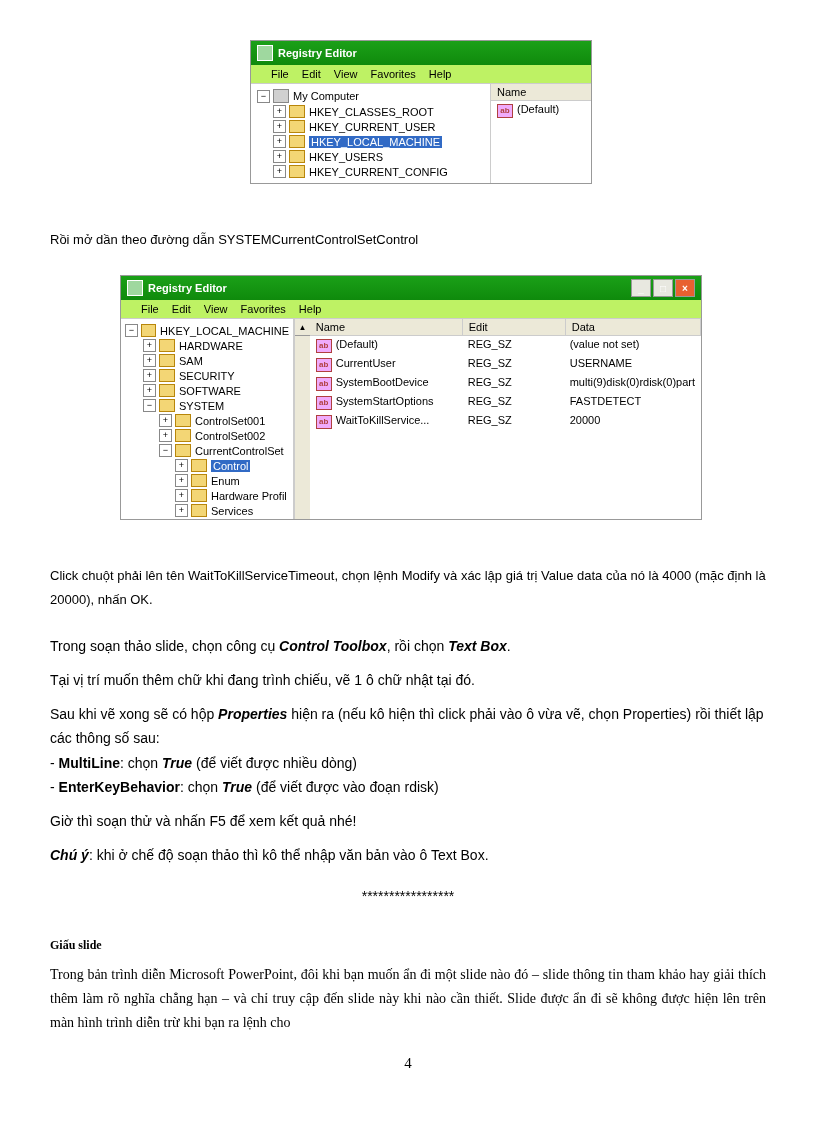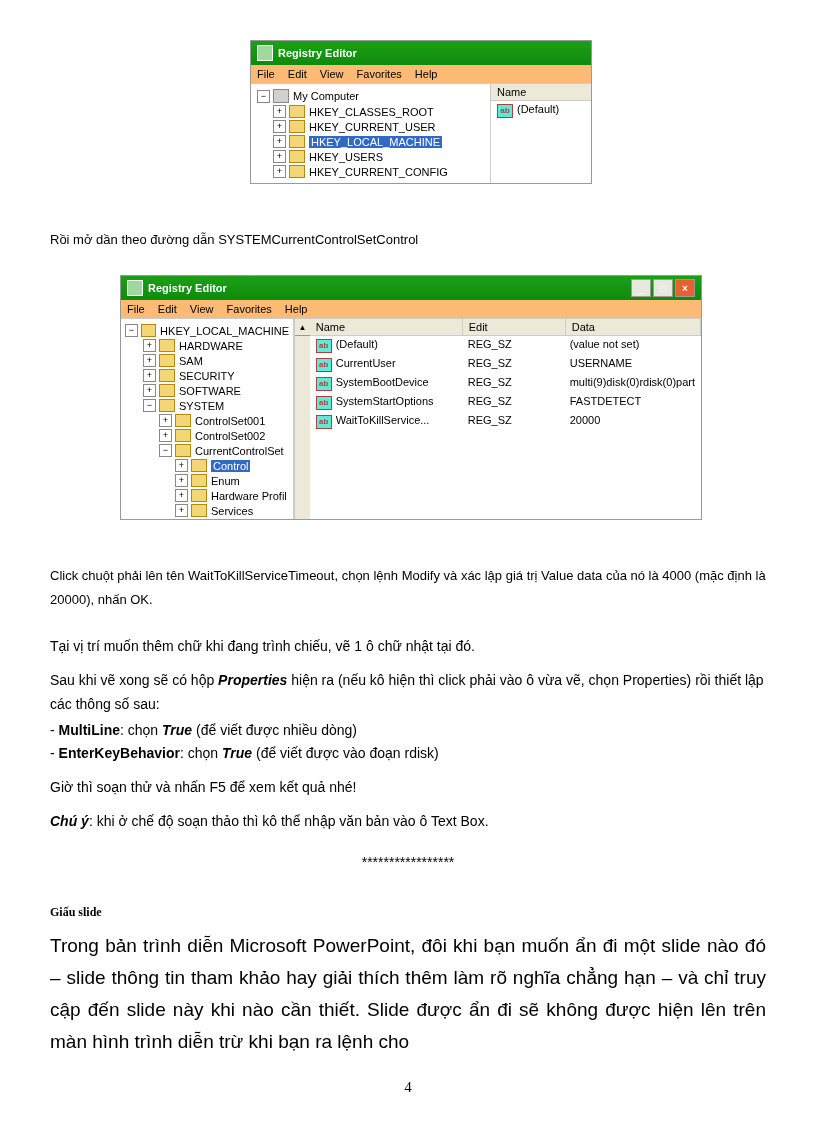--- a/index.html
+++ b/index.html
@@ -7,54 +7,54 @@
 .regwin{border:1px solid #999;background:#f0ede4;display:inline-block;font-size:11px}
 .regwin1{width:340px;margin-left:200px;margin-bottom:20px}
 .regwin2{width:580px;margin-left:70px;margin-bottom:20px}
 .titlebar{background:linear-gradient(#1ba018,#0f8a0c);color:#fff;padding:4px 6px;font-weight:bold;display:flex;align-items:center}
 .titlebar2{background:linear-gradient(#1ba018,#0f8a0c);color:#fff;padding:3px 6px;font-weight:bold;display:flex;align-items:center;justify-content:space-between}
 .tb-left{display:flex;align-items:center}
 .tb-icon{width:14px;height:14px;background:#9fd89f;margin-right:5px;border:1px solid #fff}
 .winbtns{display:flex;gap:2px}
 .winbtn{width:18px;height:16px;background:#e8e8e0;border:1px solid #999;display:flex;align-items:center;justify-content:center;font-size:10px;font-weight:bold}
 .winbtn.close{background:#e86030;color:#fff}
-.menubar{background:#fdba74;padding:3px 6px;color:#000;border-bottom:1px solid #ccc}
+.menubar{background:#bef264;padding:3px 20px;color:#000;border-bottom:1px solid #ccc}
 .menubar span{margin-right:10px}
 .body1{display:flex;background:#fff}
 .tree{padding:4px;flex:1}
 .tree-row{display:flex;align-items:center;padding:1px 0}
 .indent1{padding-left:2px}
 .indent2{padding-left:18px}
 .indent3{padding-left:34px}
 .indent4{padding-left:50px}
 .expand{width:11px;height:11px;border:1px solid #888;display:inline-flex;align-items:center;justify-content:center;font-size:9px;margin-right:3px;background:#fff;line-height:1}
 .folder{width:14px;height:11px;background:#f3d675;border:1px solid #b8860b;margin-right:4px;display:inline-block}
 .comp{width:14px;height:12px;background:#d0d0d0;border:1px solid #888;margin-right:4px;display:inline-block}
 .sel{background:#316ac5;color:#fff;padding:0 2px}
 .namecol{border-left:1px solid #ccc;width:100px;background:#fff}
 .colhdr{background:#ece9d8;border-bottom:1px solid #ccc;padding:2px 6px}
-.ab{display:inline-block;width:14px;height:12px;border:1px solid #b04040;color:#b04040;font-size:8px;font-weight:bold;text-align:center;line-height:12px;margin-right:4px;background:#5eead4}
+.ab{display:inline-block;width:14px;height:12px;border:1px solid #b04040;color:#b04040;font-size:8px;font-weight:bold;text-align:center;line-height:12px;margin-right:4px;background:#f0abfc}
 .body2{display:flex;background:#fff;height:200px}
 .tree2{width:180px;padding:4px;overflow:hidden;border-right:1px solid #ccc}
 .tree2 .tree-row{white-space:nowrap}
 .list2{flex:1;background:#fff}
 .listhdr{display:flex;background:#ece9d8;border-bottom:1px solid #ccc}
 .listhdr>div{padding:2px 6px;border-right:1px solid #ccc}
 .c-name{width:140px}
 .c-type{width:90px}
 .c-data{flex:1}
 .listrow{display:flex;padding:1px 0}
 .listrow>div{padding:1px 6px}
 .para{margin:24px 0;line-height:1.8;font-size:13px}
 .heading{font-weight:bold;font-size:15px;margin-top:20px;margin-bottom:10px}
 .body-text{font-size:14px;line-height:1.7}
 .body-text p{margin:10px 0}
 .italic-bold{font-style:italic;font-weight:bold}
 .subheading{font-weight:bold;font-size:12px;margin-top:30px;margin-bottom:10px;font-family:'Times New Roman',serif}
-.serif{font-family:Liberation Sans, sans-serif;font-size:19px;line-height:1.7;text-align:justify}
+.serif{font-family:Liberation Serif, serif;font-size:14px;line-height:1.7;text-align:justify}
 .center{text-align:center}
 .scrollbar{width:16px;background:#ece9d8;border-left:1px solid #ccc}
 .scroll-up{height:16px;border-bottom:1px solid #999;display:flex;align-items:center;justify-content:center;font-size:8px}
 .pagenum{text-align:center;margin-top:20px;font-family:'Times New Roman',serif;font-size:15px}
 </style>
 </head>
 <body>
 
 <div class="page">
 
@@ -239,20 +239,21 @@
             <div class="c-data">20000</div>
           </div>
     </div>
   </div>
 </div>
 
 <div class="para">Click chuột phải lên tên WaitToKillServiceTimeout,  chọn lệnh Modify và xác lập giá trị Value data của nó là 4000 (mặc định là 20000), nhấn OK.</div>
 
 
 <div class="body-text">
+  <p><span>Trong soạn thảo slide, chọn công cụ </span><span class="italic-bold">Control Toolbox</span><span>, rồi chọn </span><span class="italic-bold">Text Box</span><span>.</span></p>
   <p>Tại vị trí muốn thêm chữ khi đang trình chiếu, vẽ 1 ô chữ nhật tại đó.</p>
   <p style="margin-bottom:2px"><span>Sau khi vẽ xong sẽ có hộp </span><span class="italic-bold">Properties</span><span> hiện ra (nếu kô hiện thì click phải vào ô vừa vẽ, chọn Properties) rồi thiết lập các thông số sau:</span></p>
   <div><span>- </span><b>MultiLine</b><span>: chọn </span><span class="italic-bold">True</span><span> (để viết được nhiều dòng)</span></div>
   <div><span>- </span><b>EnterKeyBehavior</b><span>: chọn </span><span class="italic-bold">True</span><span> (để viết được vào đoạn rdisk)</span></div>
   <p>Giờ thì soạn thử và nhấn F5 để xem kết quả nhé!</p>
   <p style="margin-bottom:17px"><span class="italic-bold">Chú ý</span><span>: khi ở chế độ soạn thảo thì kô thể nhập văn bản vào ô Text Box.</span></p>
   <div class="center">*****************</div>
 </div>
 
 <div class="subheading">Giấu slide</div>

